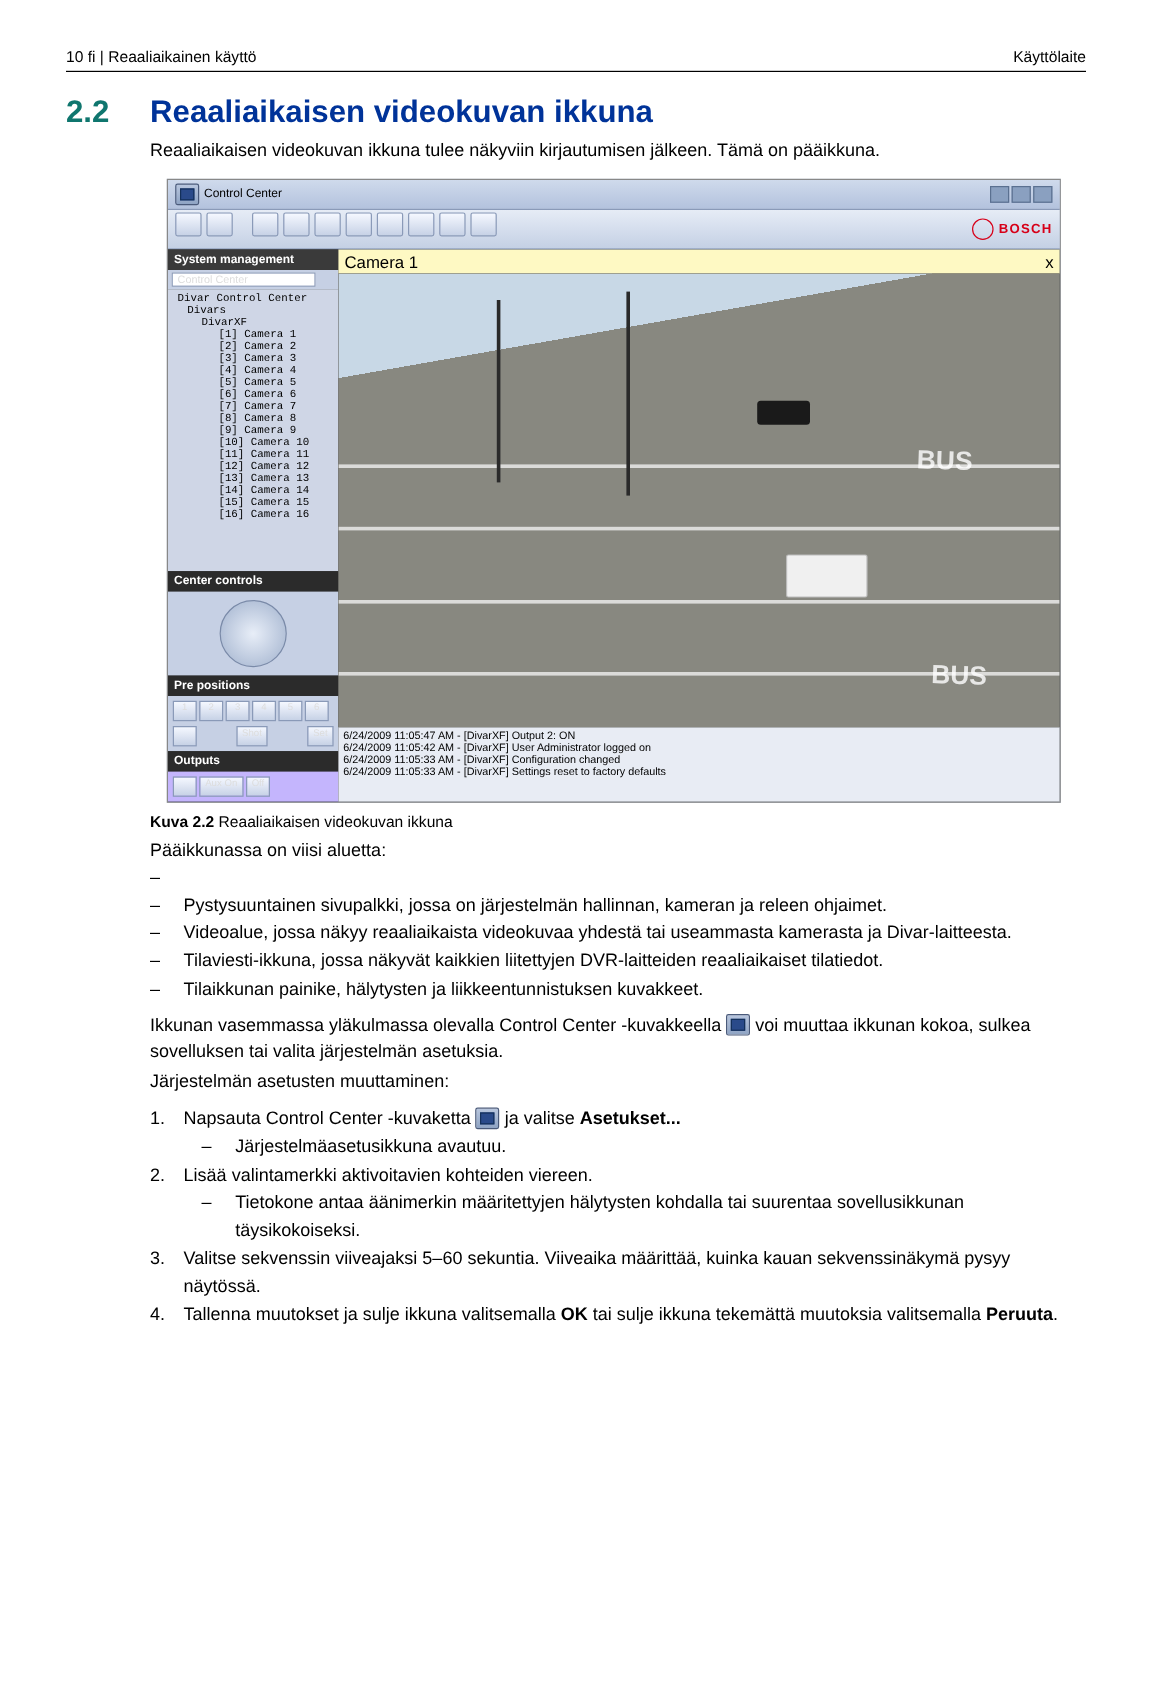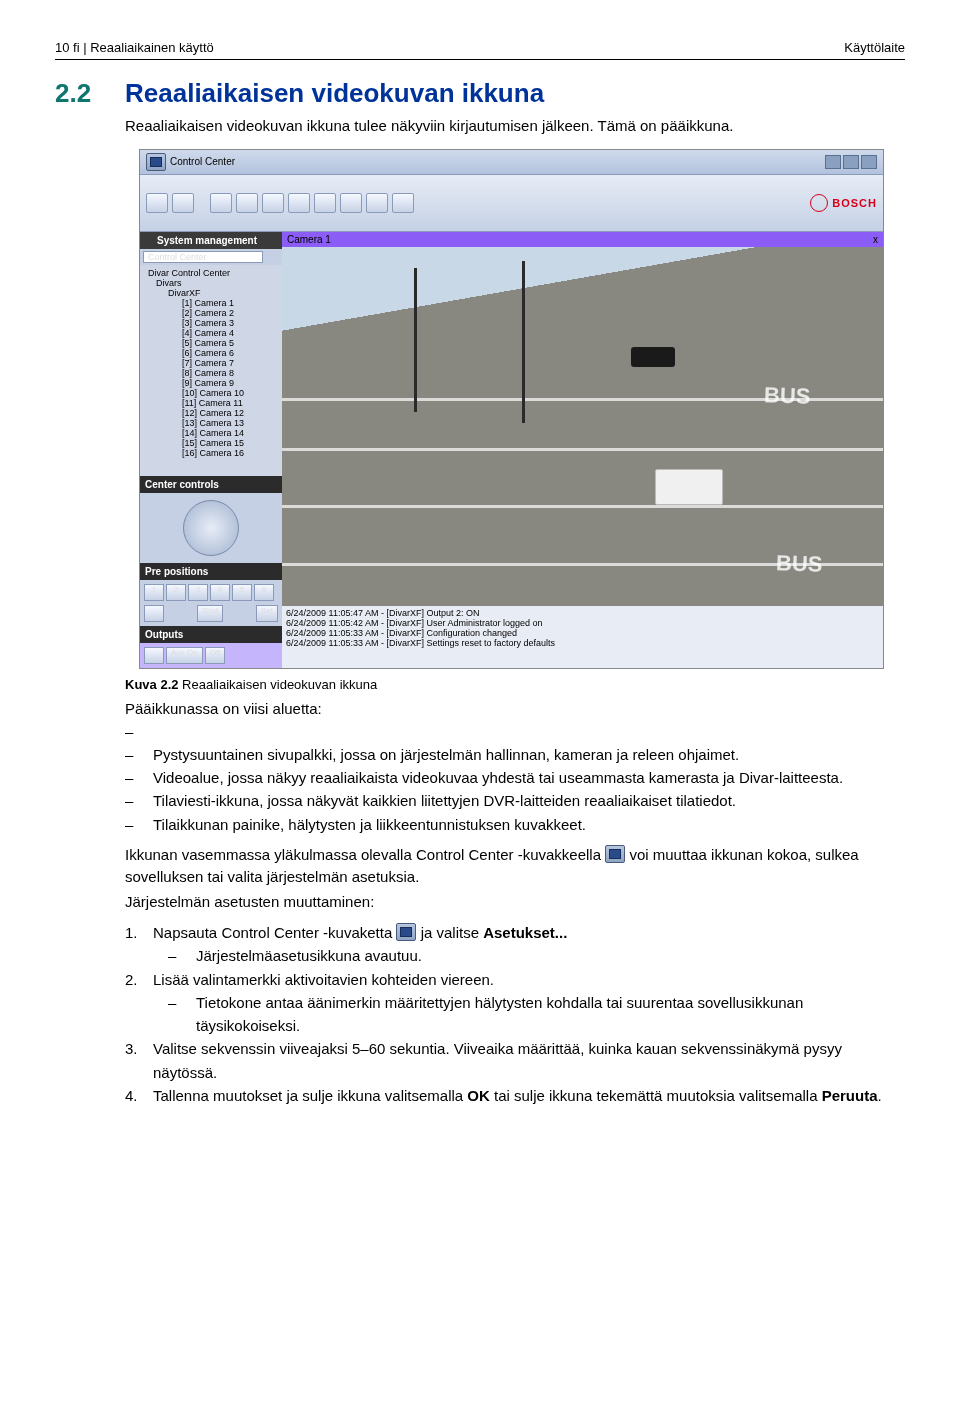--- a/index.html
+++ b/index.html
@@ -68,50 +68,50 @@
     justify-content: space-between;
     border-bottom: 1px solid #8a9ab8;
   }
   .cc-title-left { display:flex; align-items:center; gap:4px;}
   .cc-winbtns { display:flex; gap:2px;}
   .cc-winbtn { width:14px; height:12px; background:#8aa0c0; border:1px solid #5a7090;}
   .cc-body { flex:1; display:flex; background:#1f1f1f;}
   .cc-left {
     width:142px; background:#2b2b2b; color:#ddd; display:flex; flex-direction:column;
   }
-  .cc-left-header { background:#3a3a3a; padding:3px 17px; color:#fff; font-weight:bold;}
+  .cc-left-header { background:#3a3a3a; padding:3px 5px; color:#fff; font-weight:bold;}
   .cc-tree {
     background:#cfd6e6; color:#000; flex:1; font-size:9px; padding:3px 2px;
     overflow:hidden;
   }
-  .tree-row { white-space:nowrap; padding:0 0 0 6px;}
+  .tree-row { white-space:nowrap; padding:0 0 0 6px;font-family:Liberation Mono, monospace;}
   .tree-row.l1{padding-left:14px;} .tree-row.l2{padding-left:26px;} .tree-row.l3{padding-left:40px;}
   .cc-section-lbl { background:#2b2b2b; color:#fff; font-weight:bold; padding:3px 5px;}
   .cc-ptz {
     background:#c6d0e4; height:70px; display:flex; justify-content:center; align-items:center;
   }
   .ptz-disc {
     width:54px; height:54px; border-radius:50%; background:radial-gradient(#e8eef8,#9fb0cc); border:1px solid #7a8aa8;
   }
   .cc-pre {
     background:#c6d0e4; padding:4px; display:flex; gap:2px; flex-wrap:wrap;
   }
   .pre-btn {width:18px;height:15px;background:linear-gradient(#f5f8ff,#c7d2e6);border:1px solid #8a9ab8;font-size:8px;text-align:center;}
   .cc-out { background:#c4b5fd; padding:4px; display:flex; gap:2px;}
   .out-btn {height:15px;padding:0 4px;background:linear-gradient(#f5f8ff,#c7d2e6);border:1px solid #8a9ab8;font-size:8px;}
   .cc-toolbar {
-    height:28px; background:linear-gradient(#e6ecf6,#c4d0e4); display:flex; align-items:center; padding:14px 6px; gap:4px; border-bottom:1px solid #8a9ab8;
+    height:28px; background:linear-gradient(#e6ecf6,#c4d0e4); display:flex; padding:2px 6px; gap:4px; border-bottom:1px solid #8a9ab8;
   }
   .tbtn {width:20px;height:18px;background:linear-gradient(#f5f8ff,#c7d2e6);border:1px solid #8a9ab8;border-radius:2px;}
   .brand { margin-left:auto; display:flex; align-items:center; gap:4px; font-weight:bold;}
   .bosch-word {color:#d70019; font-size:11px; letter-spacing:1px;}
   .bosch-logo {width:16px;height:16px;border:1px solid #d70019;border-radius:50%;}
   .cc-right { flex:1; display:flex; flex-direction:column;}
   .cam-header {
-    background:#8b5cf6; padding:2px 5px; display:flex; justify-content:space-between; font-size:10px;
+    background:#fef9c3; padding:2px 5px; display:flex; justify-content:space-between; font-size:14px;
   }
   .cam-feed {
     flex:1; background:#7a7a72; position:relative; overflow:hidden;
   }
   .road {
     position:absolute; inset:0;
     background: linear-gradient(170deg, #c8d8e6 0%, #c8d8e6 18%, #888880 18%, #888880 100%);
   }
   .lane {
     position:absolute; left:0; right:0; height:3px; background:rgba(255,255,255,0.7);

